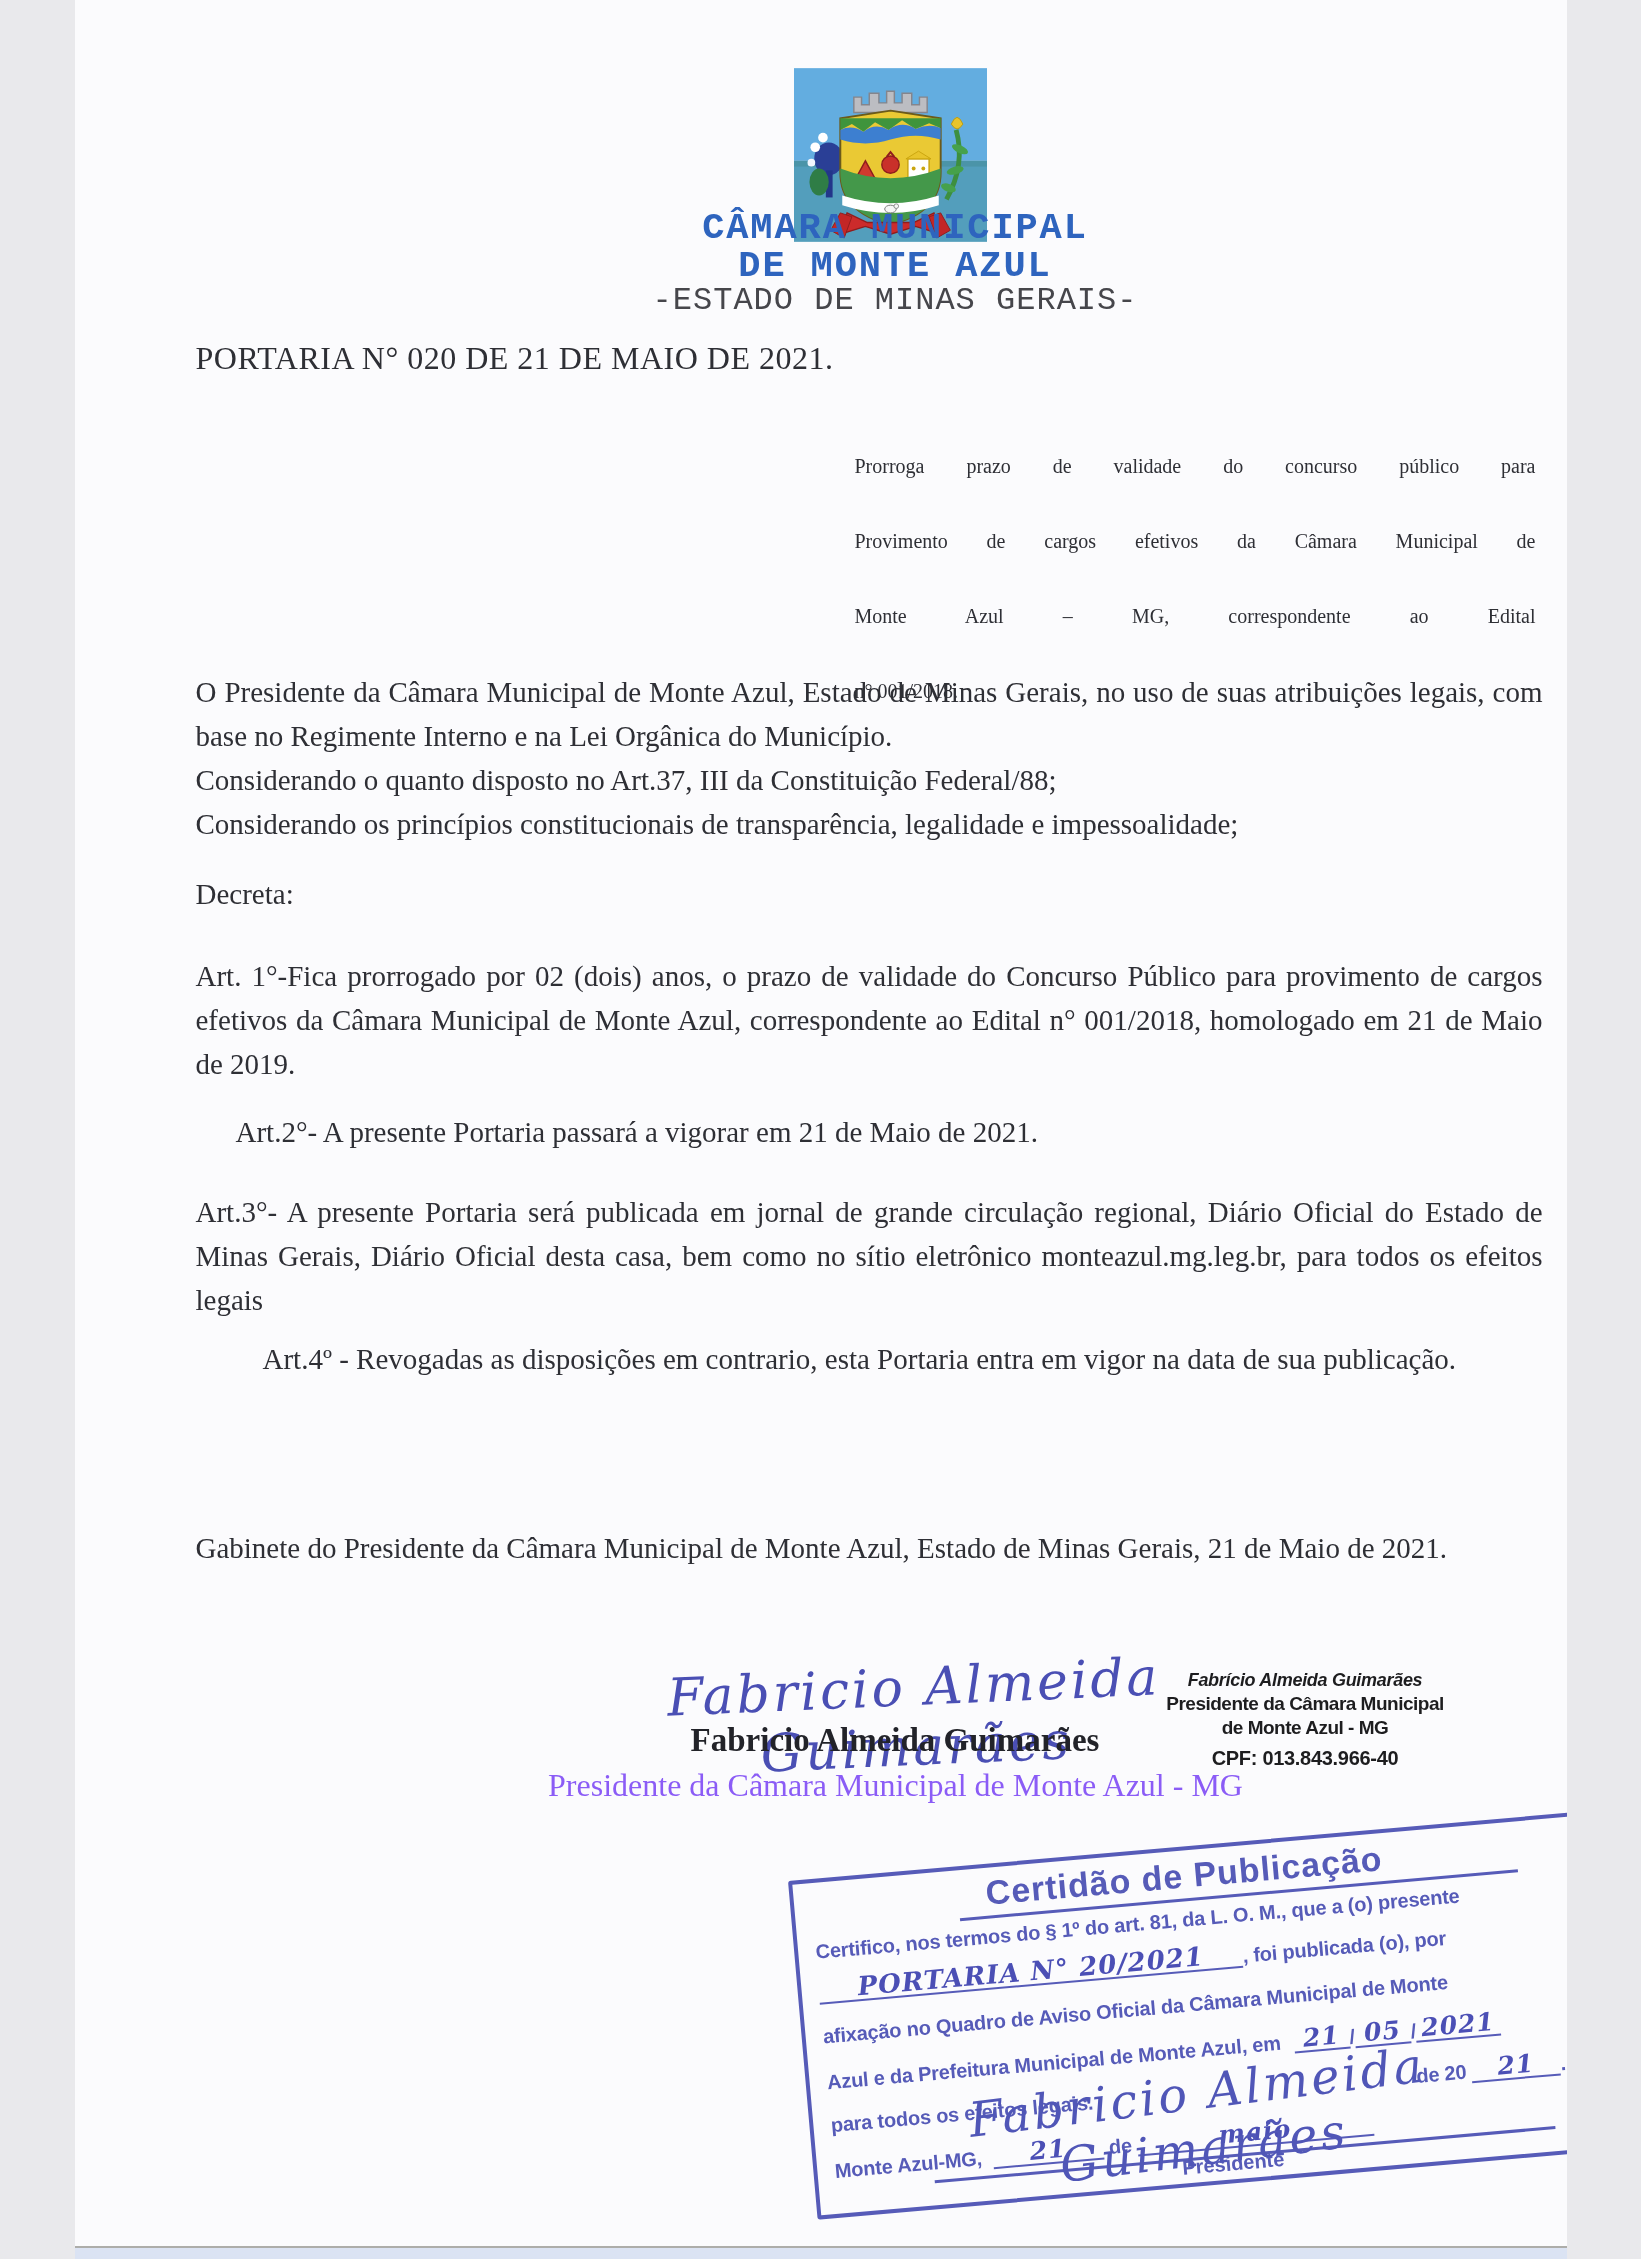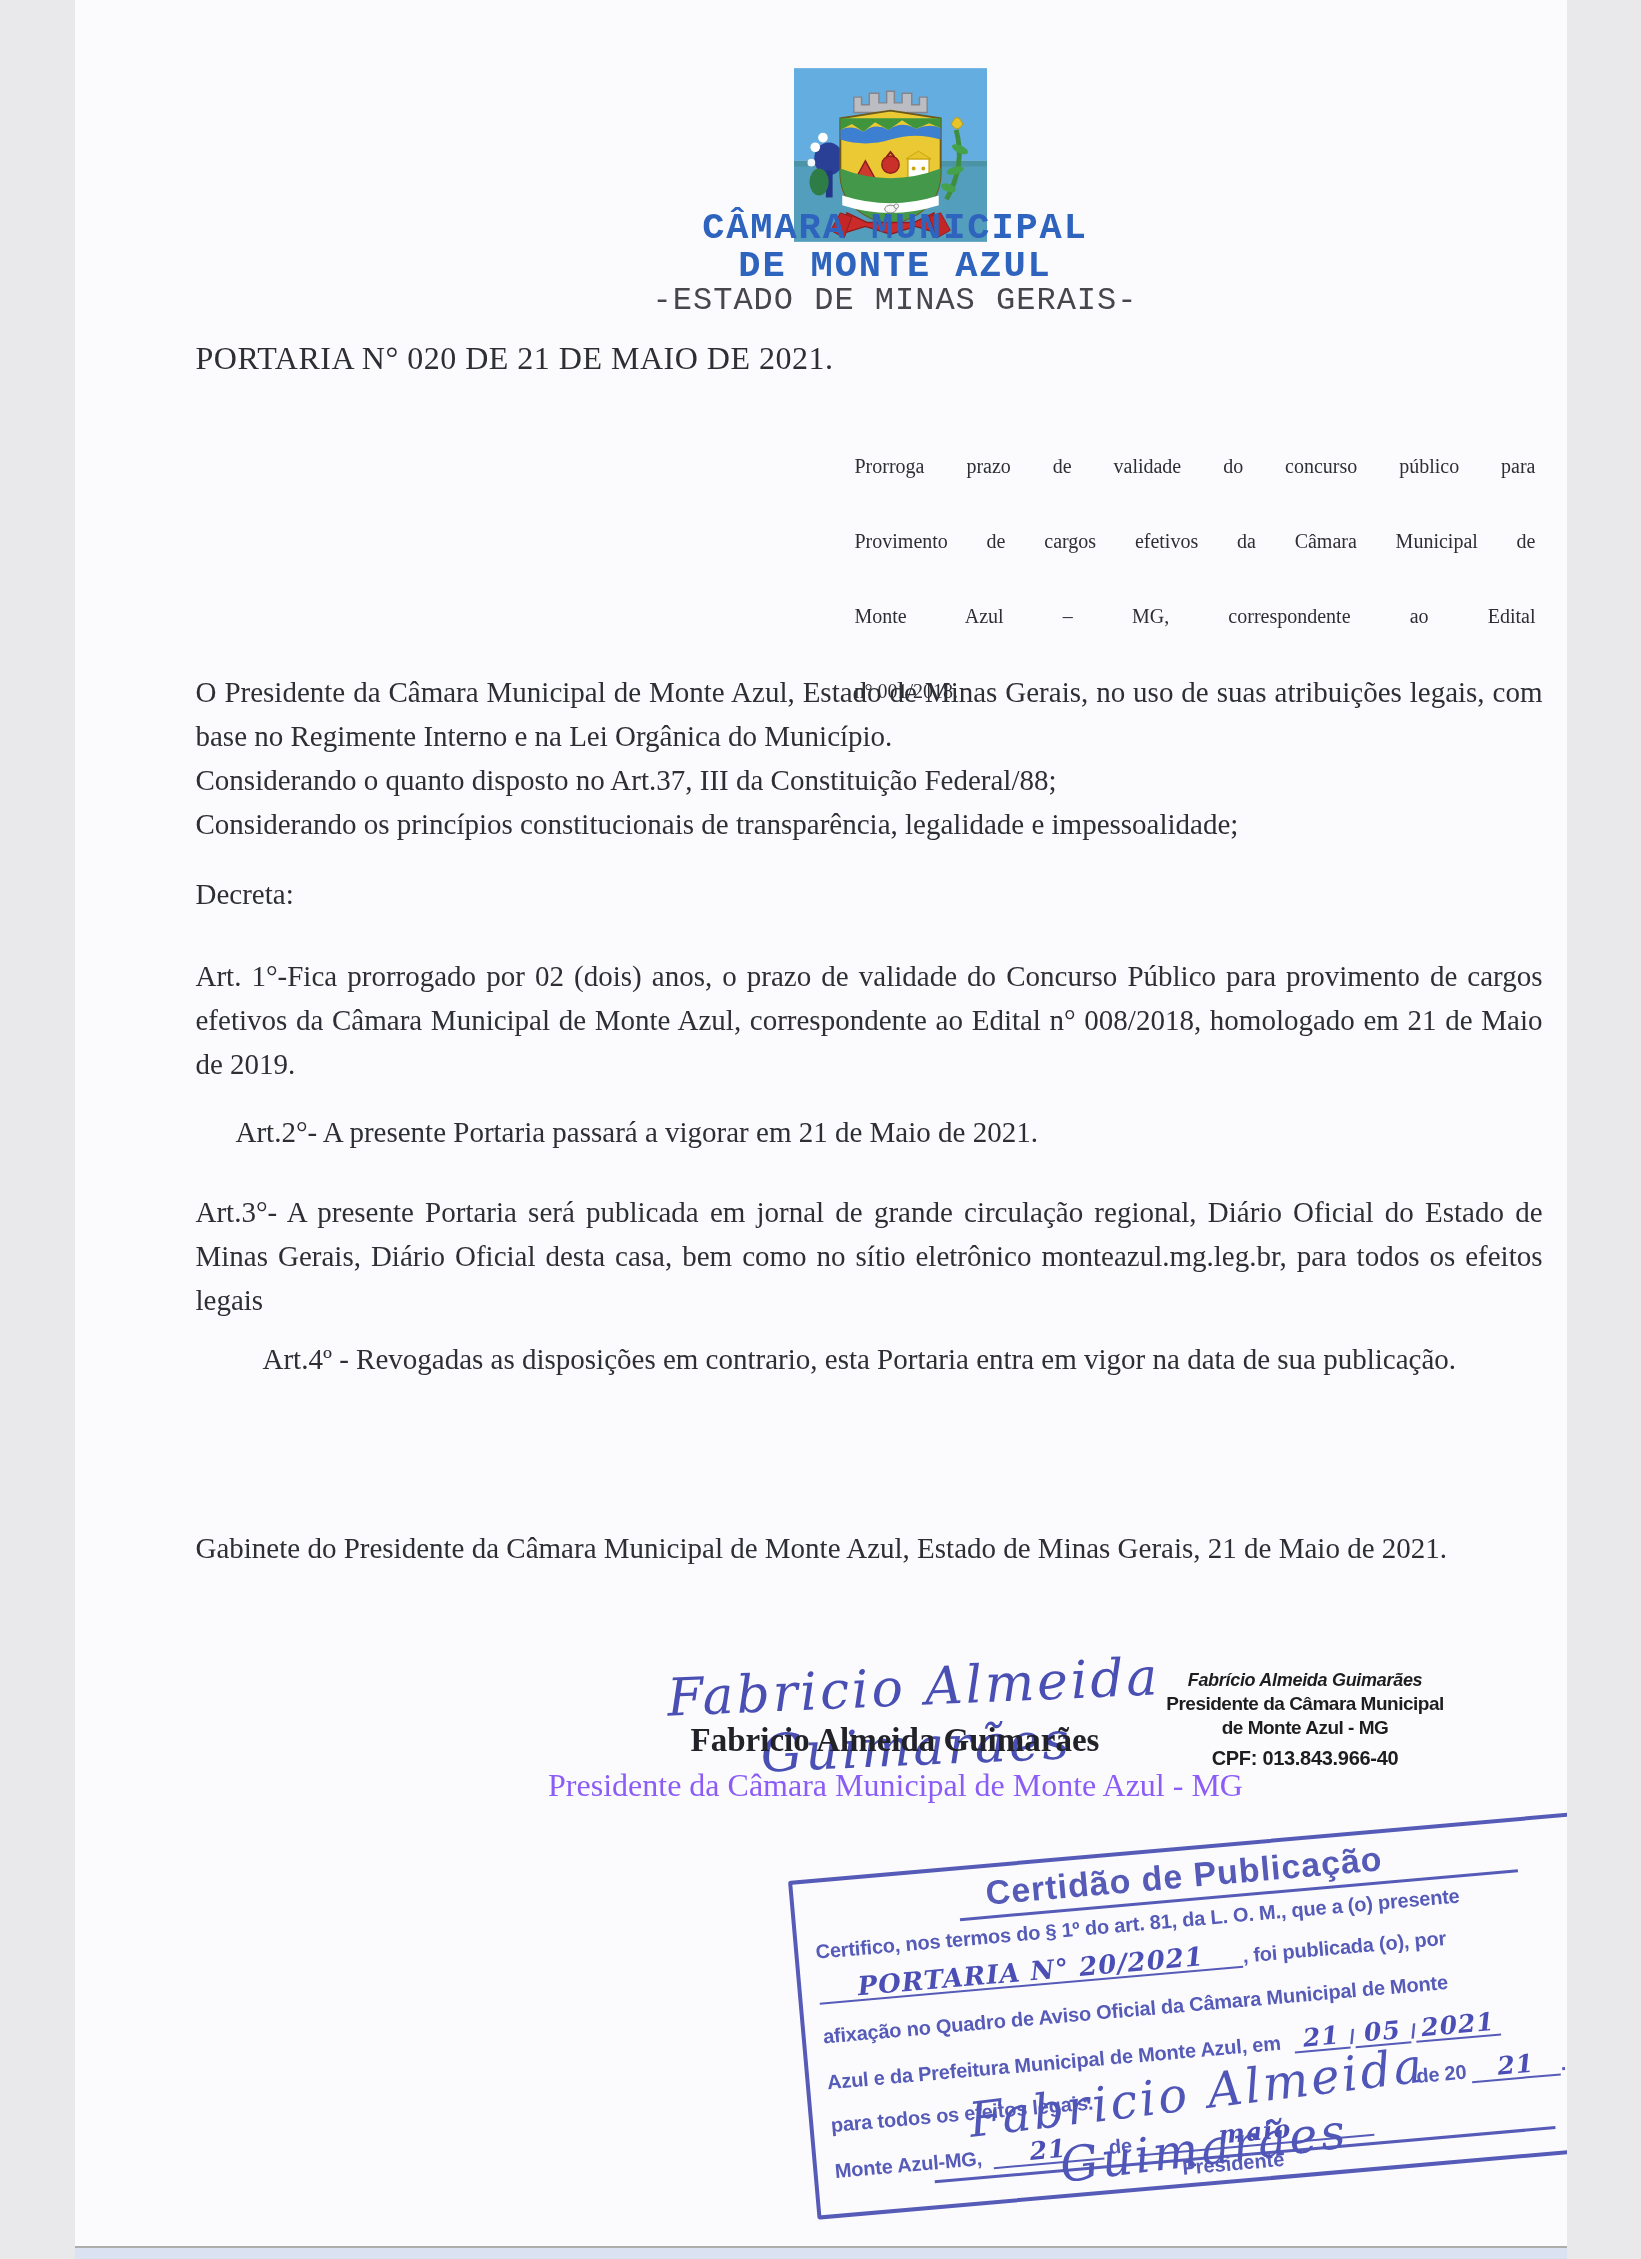--- a/index.html
+++ b/index.html
@@ -130,21 +130,21 @@
   </div>
 
   <div class="abs" style="left:121px;top:670px;width:1347px;">
     <div class="doc-text">O Presidente da Câmara Municipal de Monte Azul, Estado de Minas Gerais, no uso de suas atribuições legais, com base no Regimente Interno e na Lei Orgânica do Município.</div>
     <div class="doc-text single">Considerando o quanto disposto no Art.37, III da Constituição Federal/88;</div>
     <div class="doc-text single">Considerando os princípios constitucionais de transparência, legalidade e impessoalidade;</div>
   </div>
 
   <div class="abs doc-text single" style="left:121px;top:872px;">Decreta:</div>
 
-  <div class="abs doc-text" style="left:121px;top:954px;width:1347px;">Art. 1°-Fica prorrogado por 02 (dois) anos, o prazo de validade do Concurso Público para provimento de cargos efetivos da Câmara Municipal de Monte Azul, correspondente ao Edital n° 008/2018, homologado em 21 de Maio de 2019.</div>
+  <div class="abs doc-text" style="left:121px;top:954px;width:1347px;">Art. 1°-Fica prorrogado por 02 (dois) anos, o prazo de validade do Concurso Público para provimento de cargos efetivos da Câmara Municipal de Monte Azul, correspondente ao Edital n° 001/2018, homologado em 21 de Maio de 2019.</div>
 
   <div class="abs doc-text single" style="left:121px;top:1110px;width:1347px;margin-left:40px;">Art.2°- A presente Portaria passará a vigorar em 21 de Maio de 2021.</div>
 
   <div class="abs doc-text" style="left:121px;top:1190px;width:1347px;">Art.3°- A presente Portaria será publicada em jornal de grande circulação regional, Diário Oficial do Estado de Minas Gerais, Diário Oficial desta casa, bem como no sítio eletrônico monteazul.mg.leg.br, para todos os efeitos legais</div>
 
   <div class="abs doc-text single" style="left:140px;top:1337px;width:1347px;margin-left:48px;">Art.4º - Revogadas as disposições em contrario, esta Portaria entra em vigor na data de sua publicação.</div>
 
   <div class="abs doc-text" style="left:121px;top:1526px;width:1347px;">Gabinete do Presidente da Câmara Municipal de Monte Azul, Estado de Minas Gerais, 21 de Maio de 2021.</div>
 
   <div class="abs sig-script" style="left:502px;top:1657px;width:676px;font-size:52px;">Fabricio Almeida Guimarães</div>

